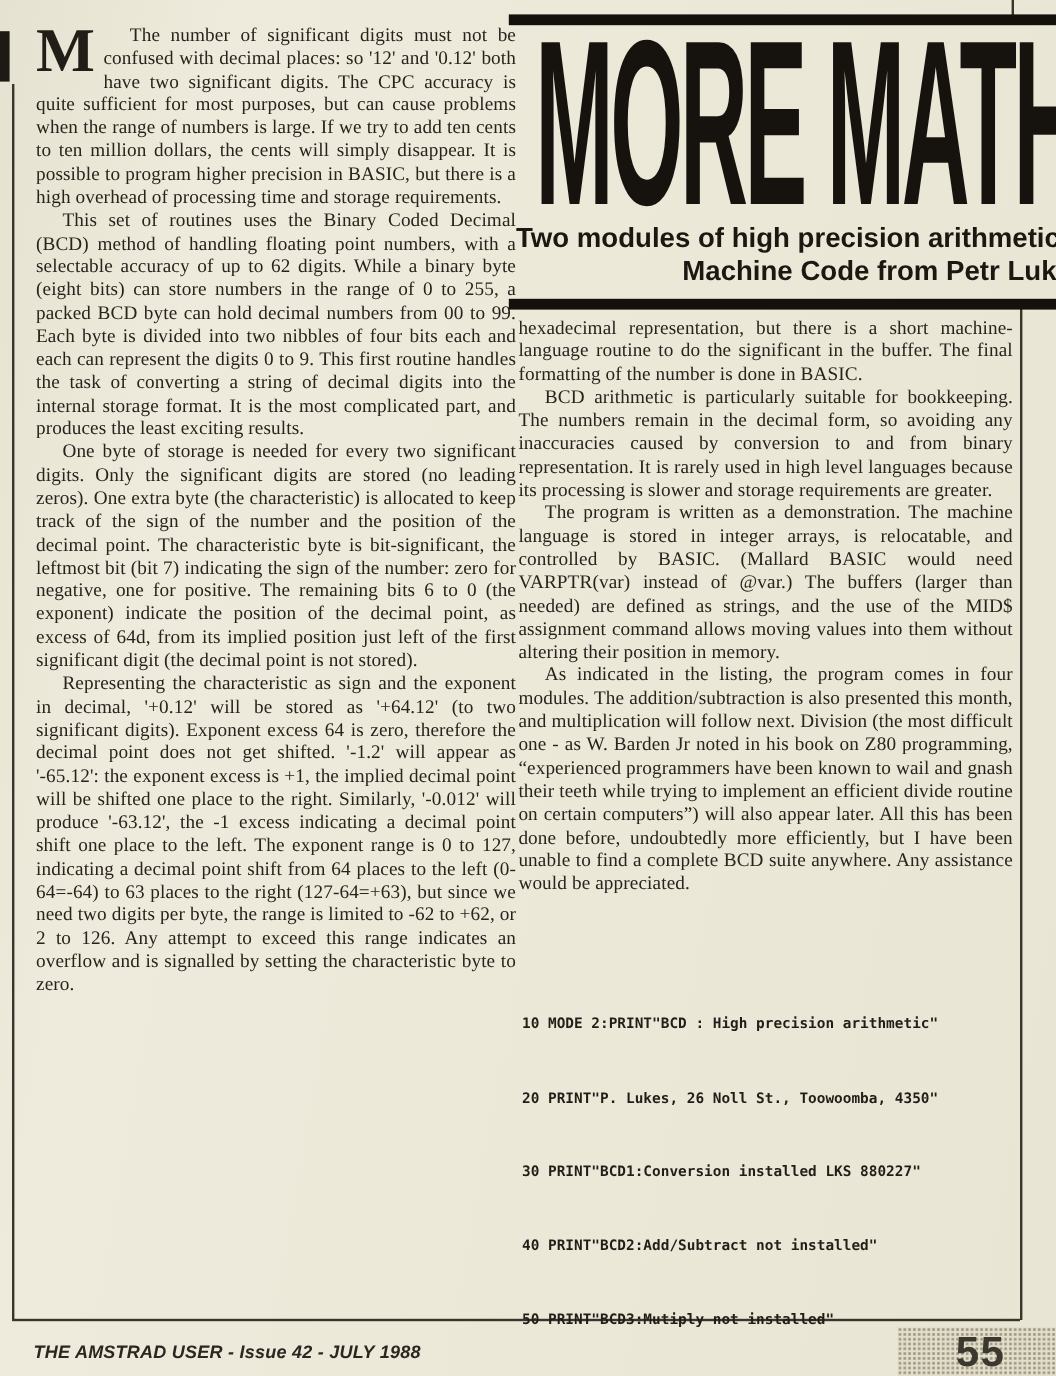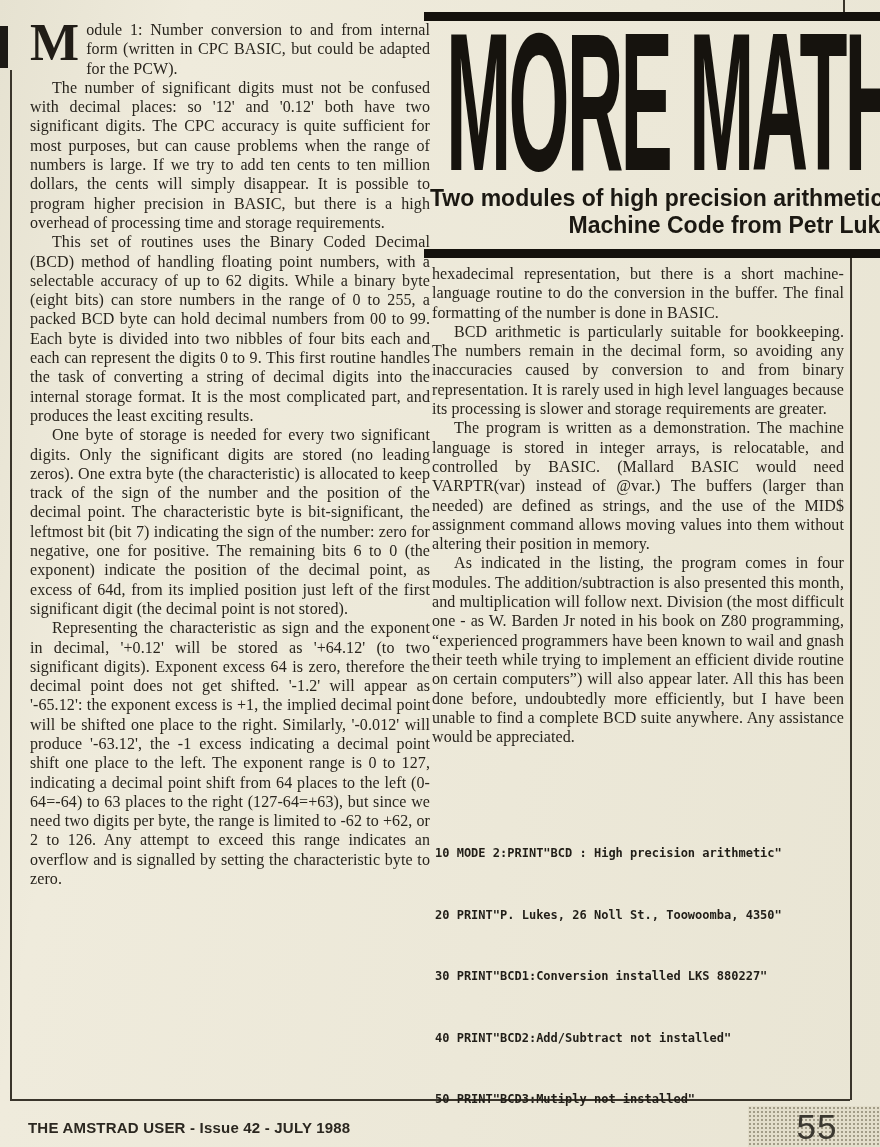--- a/index.html
+++ b/index.html
@@ -66,65 +66,66 @@
     color:#211e18;white-space:pre-wrap;word-break:break-word;
   }
   .code-line{min-height:20.5px;}
 
   
   .footer{
     position:absolute;left:28px;top:1119px;
     font-family:"Liberation Sans",sans-serif;
     font-weight:bold;font-size:15px;color:#2b2720;
     letter-spacing:0.2px;
+    font-style:italic;
   }
 
   
   .pageno-block{
     position:absolute;left:748px;top:1106px;width:132px;height:41px;
     background-color:#e3decb;
     background-image:radial-gradient(#a29c87 1.05px,rgba(0,0,0,0) 1.35px);
     background-size:4px 4px;
     display:flex;align-items:center;justify-content:center;
   }
   .pageno{
     font-family:"Liberation Sans",sans-serif;
-    font-weight:normal;font-size:35px;color:#3b3830;
+    font-weight:bold;font-size:35px;color:#3b3830;
     letter-spacing:1px;padding-left:6px;
   }
 </style>
 </head>
 <body>
 
 <div class="page">
 
   <div class="corner-mark"></div>
   <div class="rule left-rule"></div>
   <div class="rule bottom-rule"></div>
   <div class="rule right-rule-top"></div>
   <div class="rule right-rule"></div>
 
   <div class="left-col">
-    <p><span class="dropcap">M</span><span>odule 1: Number conversion to and from internal form (written in CPC BASIC, but could be adapted for the PCW).</span></p>
+    <p><span class="dropcap">M</span></p>
     <p class="indent">The number of significant digits must not be confused with decimal places: so '12' and '0.12' both have two significant digits. The CPC accuracy is quite sufficient for most purposes, but can cause problems when the range of numbers is large. If we try to add ten cents to ten million dollars, the cents will simply disappear. It is possible to program higher precision in BASIC, but there is a high overhead of processing time and storage requirements.</p>
     <p class="indent">This set of routines uses the Binary Coded Decimal (BCD) method of handling floating point numbers, with a selectable accuracy of up to 62 digits. While a binary byte (eight bits) can store numbers in the range of 0 to 255, a packed BCD byte can hold decimal numbers from 00 to 99. Each byte is divided into two nibbles of four bits each and each can represent the digits 0 to 9. This first routine handles the task of converting a string of decimal digits into the internal storage format. It is the most complicated part, and produces the least exciting results.</p>
     <p class="indent">One byte of storage is needed for every two significant digits. Only the significant digits are stored (no leading zeros). One extra byte (the characteristic) is allocated to keep track of the sign of the number and the position of the decimal point. The characteristic byte is bit-significant, the leftmost bit (bit 7) indicating the sign of the number: zero for negative, one for positive. The remaining bits 6 to 0 (the exponent) indicate the position of the decimal point, as excess of 64d, from its implied position just left of the first significant digit (the decimal point is not stored).</p>
     <p class="indent">Representing the characteristic as sign and the exponent in decimal, '+0.12' will be stored as '+64.12' (to two significant digits). Exponent excess 64 is zero, therefore the decimal point does not get shifted. '-1.2' will appear as '-65.12': the exponent excess is +1, the implied decimal point will be shifted one place to the right. Similarly, '-0.012' will produce '-63.12', the -1 excess indicating a decimal point shift one place to the left. The exponent range is 0 to 127, indicating a decimal point shift from 64 places to the left (0-64=-64) to 63 places to the right (127-64=+63), but since we need two digits per byte, the range is limited to -62 to +62, or 2 to 126. Any attempt to exceed this range indicates an overflow and is signalled by setting the characteristic byte to zero.</p>
   </div>
 
   <div class="title-box">
     <div class="headline">MORE MATHS</div>
     <div class="subtitle">
       <div>Two modules of high precision arithmetic in Z80</div>
       <div>Machine Code from Petr Lukes</div>
     </div>
   </div>
 
   <div class="right-col">
-    <p>hexadecimal representation, but there is a short machine-language routine to do the conversion in the buffer. The final formatting of the number is done in BASIC.</p>
+    <p>hexadecimal representation, but there is a short machine-language routine to do the significant in the buffer. The final formatting of the number is done in BASIC.</p>
     <p class="indent">BCD arithmetic is particularly suitable for bookkeeping. The numbers remain in the decimal form, so avoiding any inaccuracies caused by conversion to and from binary representation. It is rarely used in high level languages because its processing is slower and storage requirements are greater.</p>
     <p class="indent">The program is written as a demonstration. The machine language is stored in integer arrays, is relocatable, and controlled by BASIC. (Mallard BASIC would need VARPTR(var) instead of @var.) The buffers (larger than needed) are defined as strings, and the use of the MID$ assignment command allows moving values into them without altering their position in memory.</p>
     <p class="indent">As indicated in the listing, the program comes in four modules. The addition/subtraction is also presented this month, and multiplication will follow next. Division (the most difficult one - as W. Barden Jr noted in his book on Z80 programming, “experienced programmers have been known to wail and gnash their teeth while trying to implement an efficient divide routine on certain computers”) will also appear later. All this has been done before, undoubtedly more efficiently, but I have been unable to find a complete BCD suite anywhere. Any assistance would be appreciated.</p>
   </div>
 
   <div class="code-listing">
     <div class="code-line">10 MODE 2:PRINT"BCD : High precision arithmetic"</div>
     <div class="code-line">20 PRINT"P. Lukes, 26 Noll St., Toowoomba, 4350"</div>
     <div class="code-line">30 PRINT"BCD1:Conversion installed LKS 880227"</div>
     <div class="code-line">40 PRINT"BCD2:Add/Subtract not installed"</div>

